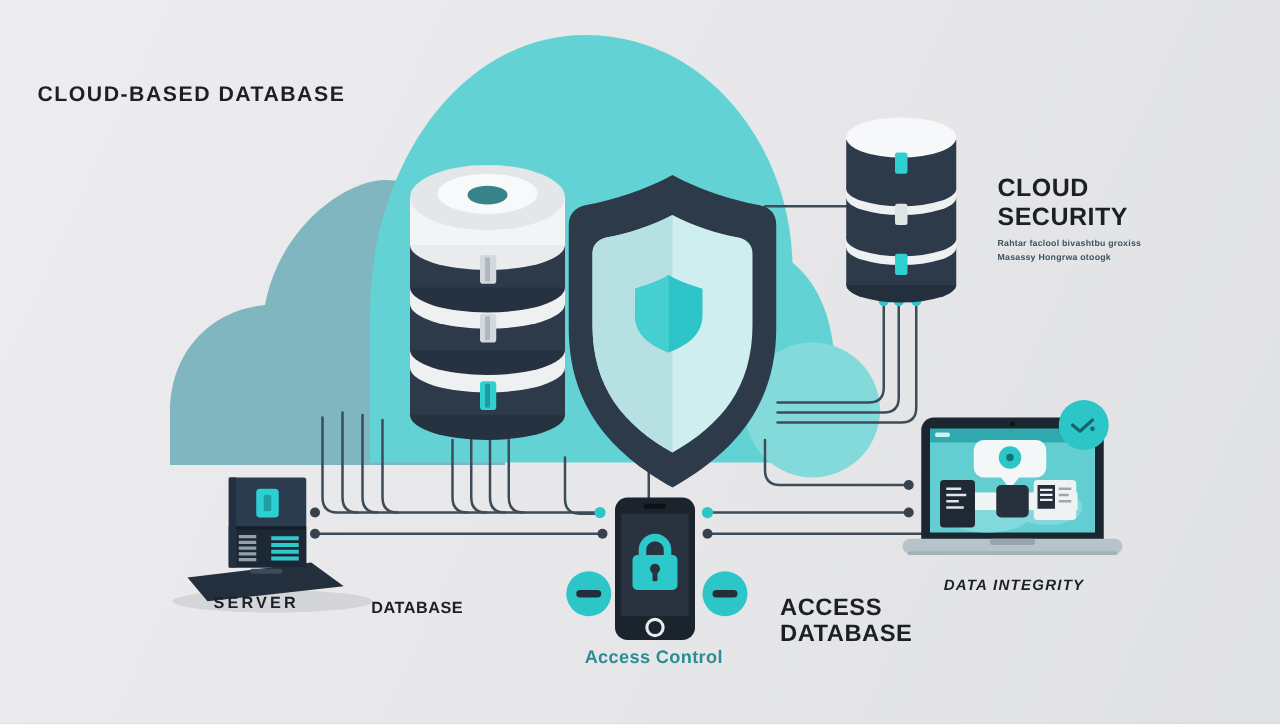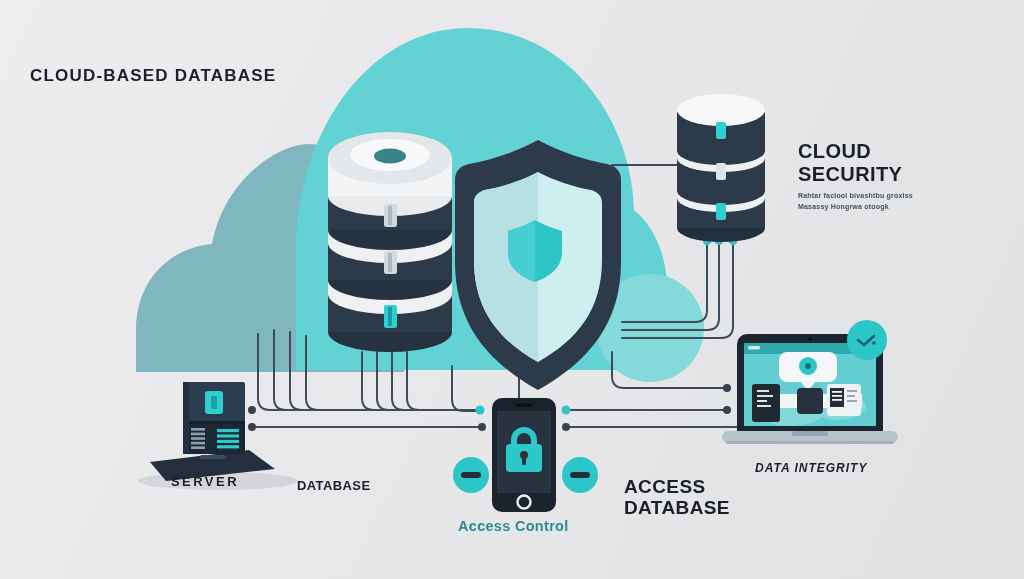--- a/index.html
+++ b/index.html
@@ -13,21 +13,21 @@
   .label span{display:block;}
   .title{left:30px;top:66px;font-size:17px;letter-spacing:1.2px;}
   .cloud-security{left:798px;top:140px;font-size:20px;}
   .cloud-security-sub{position:absolute;left:798px;top:191px;font-size:7px;line-height:1.5;
     color:#3e5360;font-weight:bold;letter-spacing:.2px;}
   .encrypted{left:782px;top:252px;font-size:19px;}
   .db-protection{left:297px;top:479px;font-size:13px;}
   .access-control{left:624px;top:476px;font-size:19px;}
   .server-label{left:160px;top:475px;width:90px;text-align:center;font-size:13px;letter-spacing:2.5px;}
   .data-integrity{left:755px;top:462px;font-size:12px;letter-spacing:1px;font-style:italic;}
-  .ac-caption{position:absolute;left:458px;top:518px;width:130px;
+  .ac-caption{position:absolute;left:458px;top:518px;width:130px;text-align:center;
     font-size:14.5px;font-weight:bold;color:#2c8c93;letter-spacing:.3px;}
 </style>
 </head>
 <body>
 
 <div class="canvas">
 
   <svg class="art" width="1024" height="579" viewBox="0 0 1024 579">
 
     <g>

